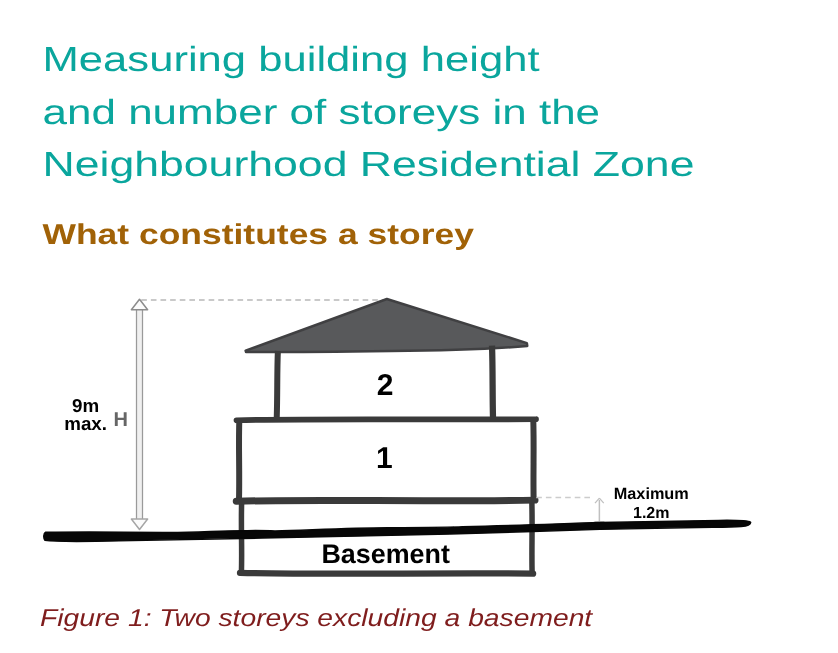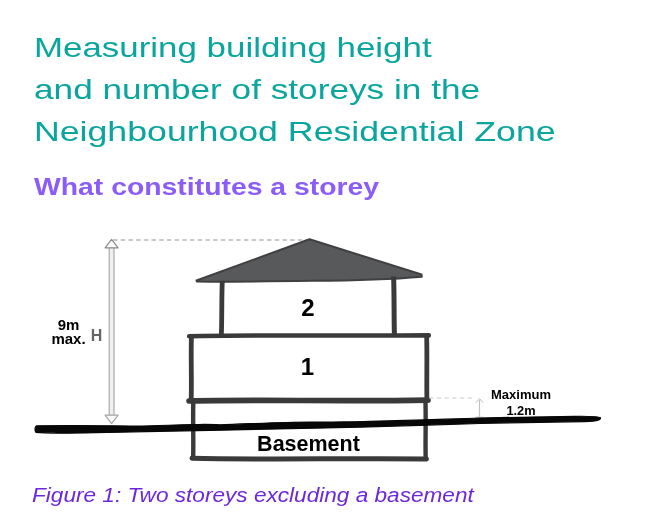--- a/index.html
+++ b/index.html
@@ -1,21 +1,21 @@
 <!DOCTYPE html>
 <html><head>
 <meta charset="utf-8">
 <style>
   html,body{margin:0;padding:0;}
   body{width:670px;height:522px;background:#fff;font-family:"Liberation Sans",sans-serif;position:relative;overflow:hidden;}
   .h1{position:absolute;left:34px;top:27px;color:#0aa69d;font-size:28px;font-weight:normal;line-height:42px;}
   .h1 span{display:inline-block;transform-origin:0 50%;white-space:nowrap;}
-  .h2{position:absolute;left:34px;top:174px;color:#8b5cf6;font-size:23px;font-weight:bold;}
+  .h2{position:absolute;left:34px;top:174px;color:#a16207;font-size:23px;font-weight:bold;}
   .h2 span{display:inline-block;transform-origin:0 50%;white-space:nowrap;}
-  .cap{position:absolute;left:31.5px;top:484px;color:#6d28d9;font-size:19.5px;font-style:italic;}
+  .cap{position:absolute;left:31.5px;top:484px;color:#7f1d1d;font-size:19.5px;font-style:italic;}
   .cap span{display:inline-block;transform-origin:0 50%;white-space:nowrap;}
   svg{position:absolute;left:0;top:0;}
   text{font-family:"Liberation Sans",sans-serif;font-weight:bold;}
 </style>
 </head>
 <body>
 
 <div class="h1"><span id="l1" style="transform:scaleX(1.246)">Measuring building height</span><br><span id="l2" style="transform:scaleX(1.257)">and number of storeys in the</span><br><span id="l3" style="transform:scaleX(1.274)">Neighbourhood Residential Zone</span></div>
 
 <div class="h2"><span id="l4" style="transform:scaleX(1.233)">What constitutes a storey</span></div>

